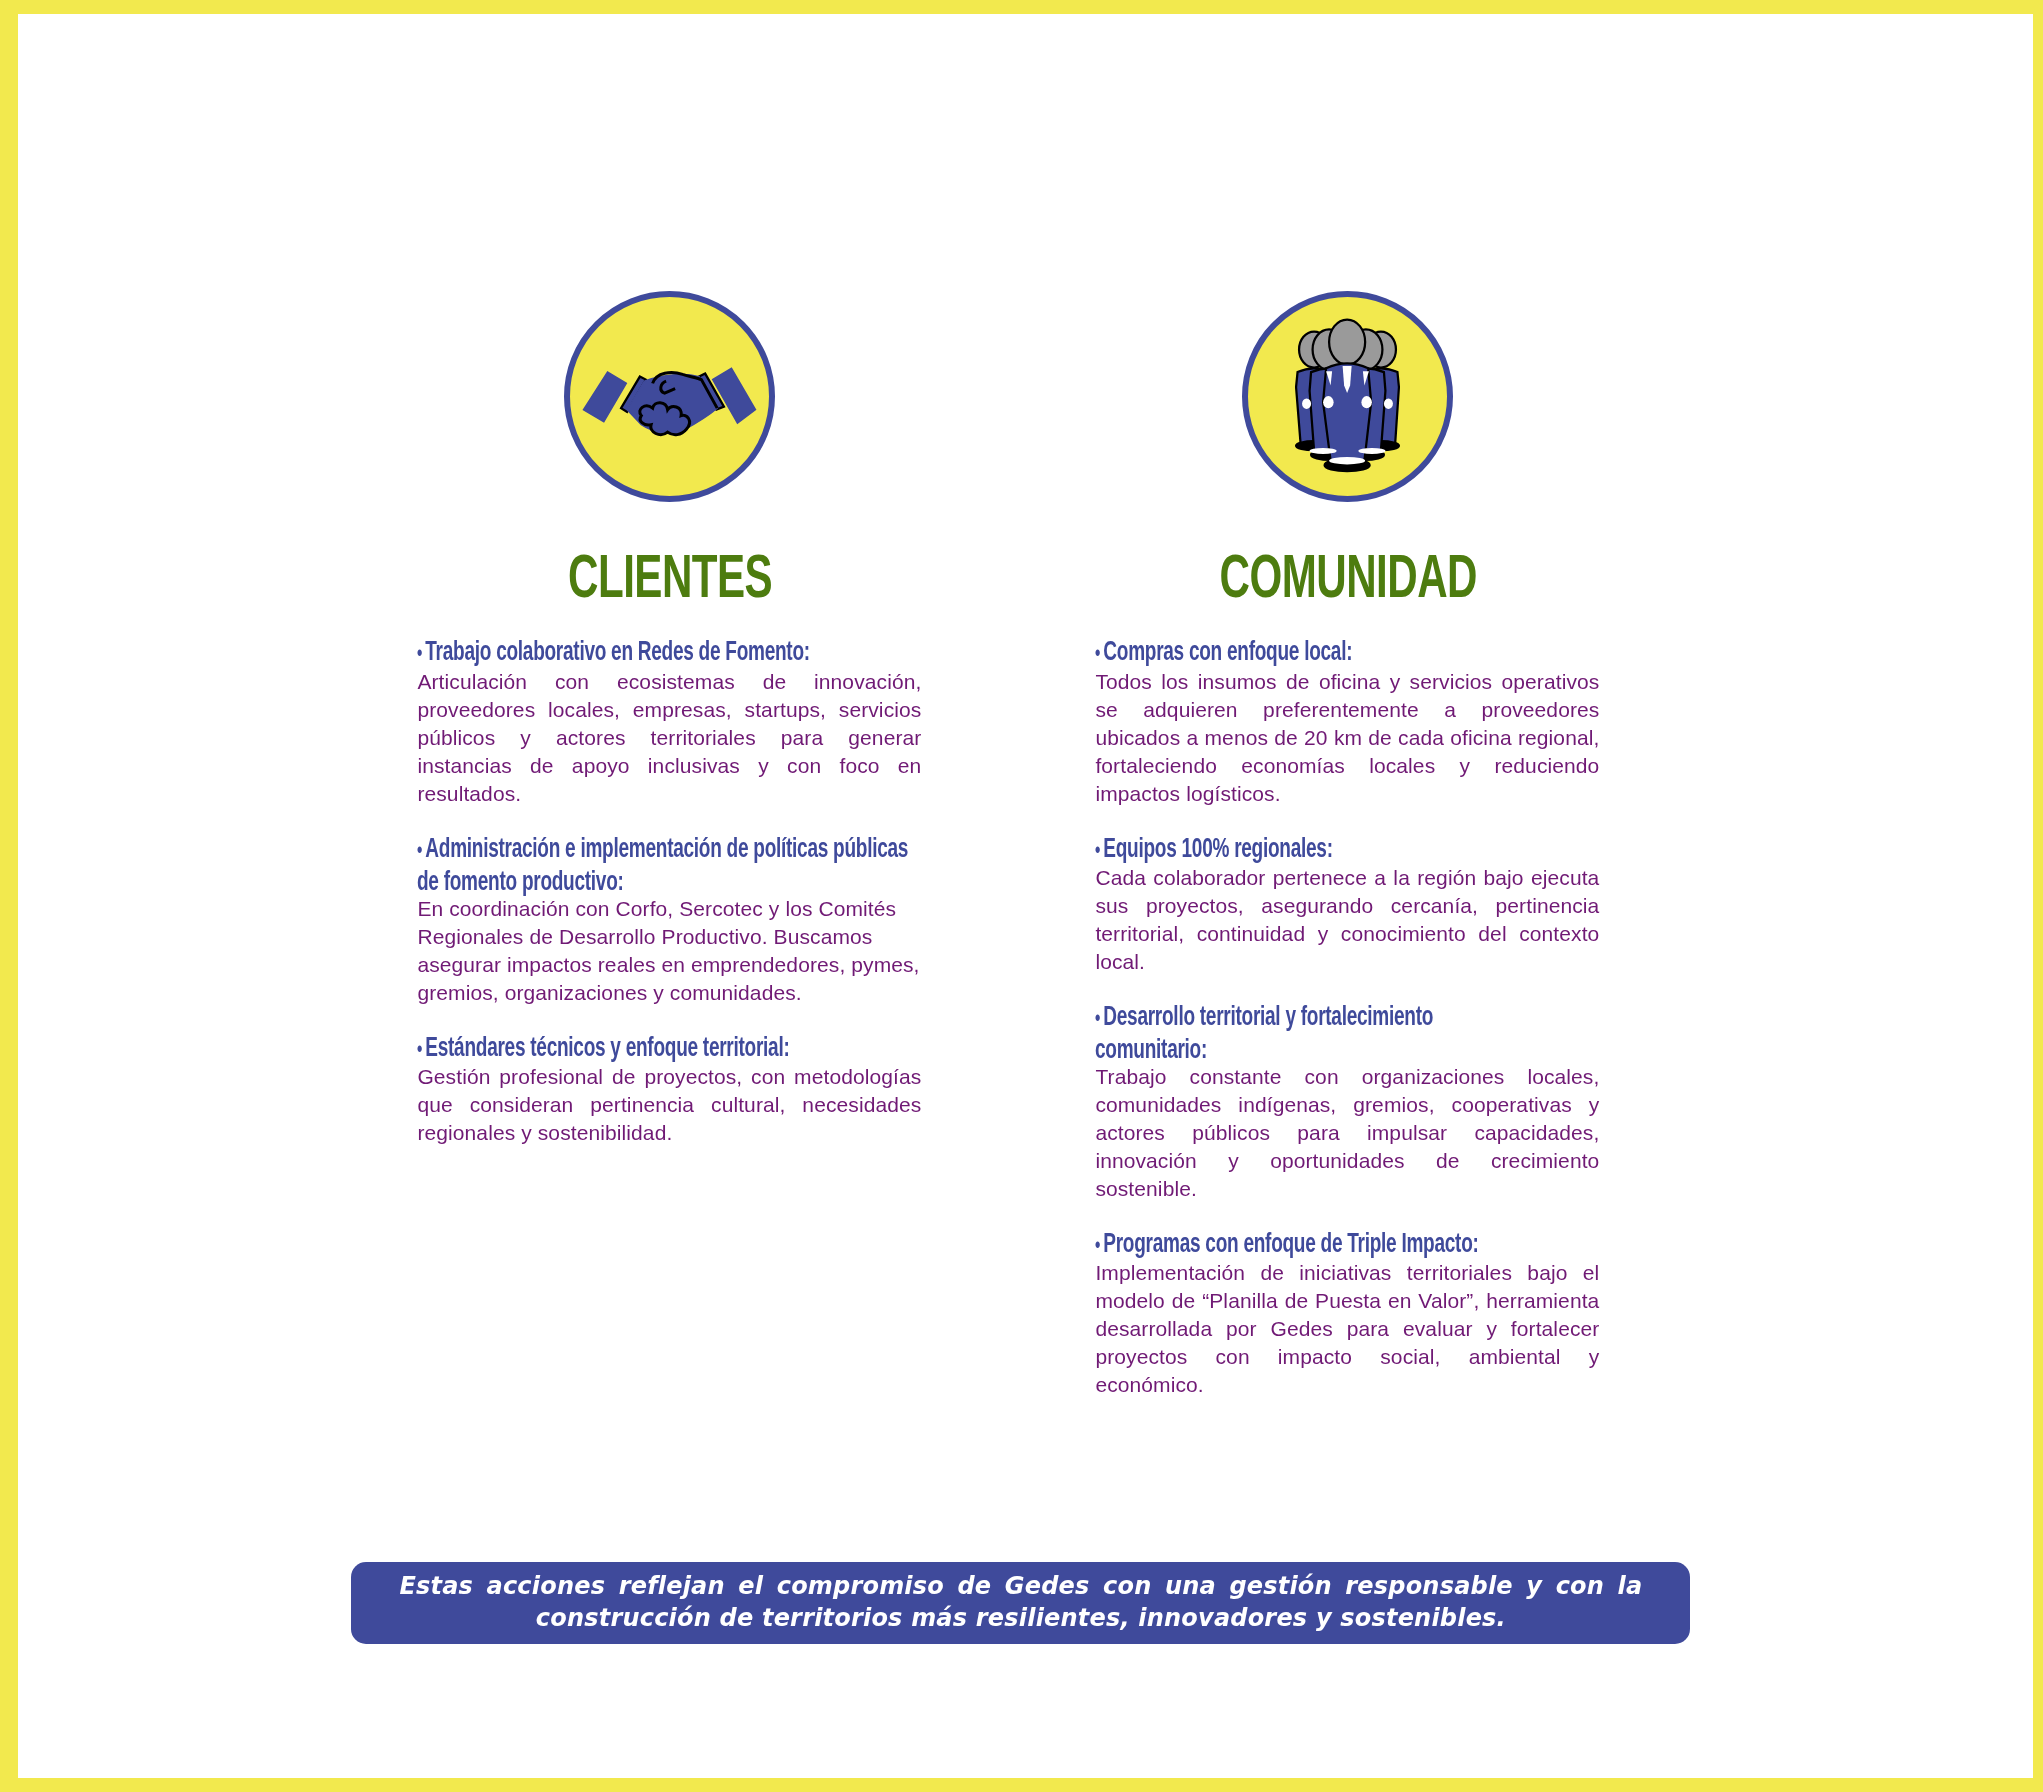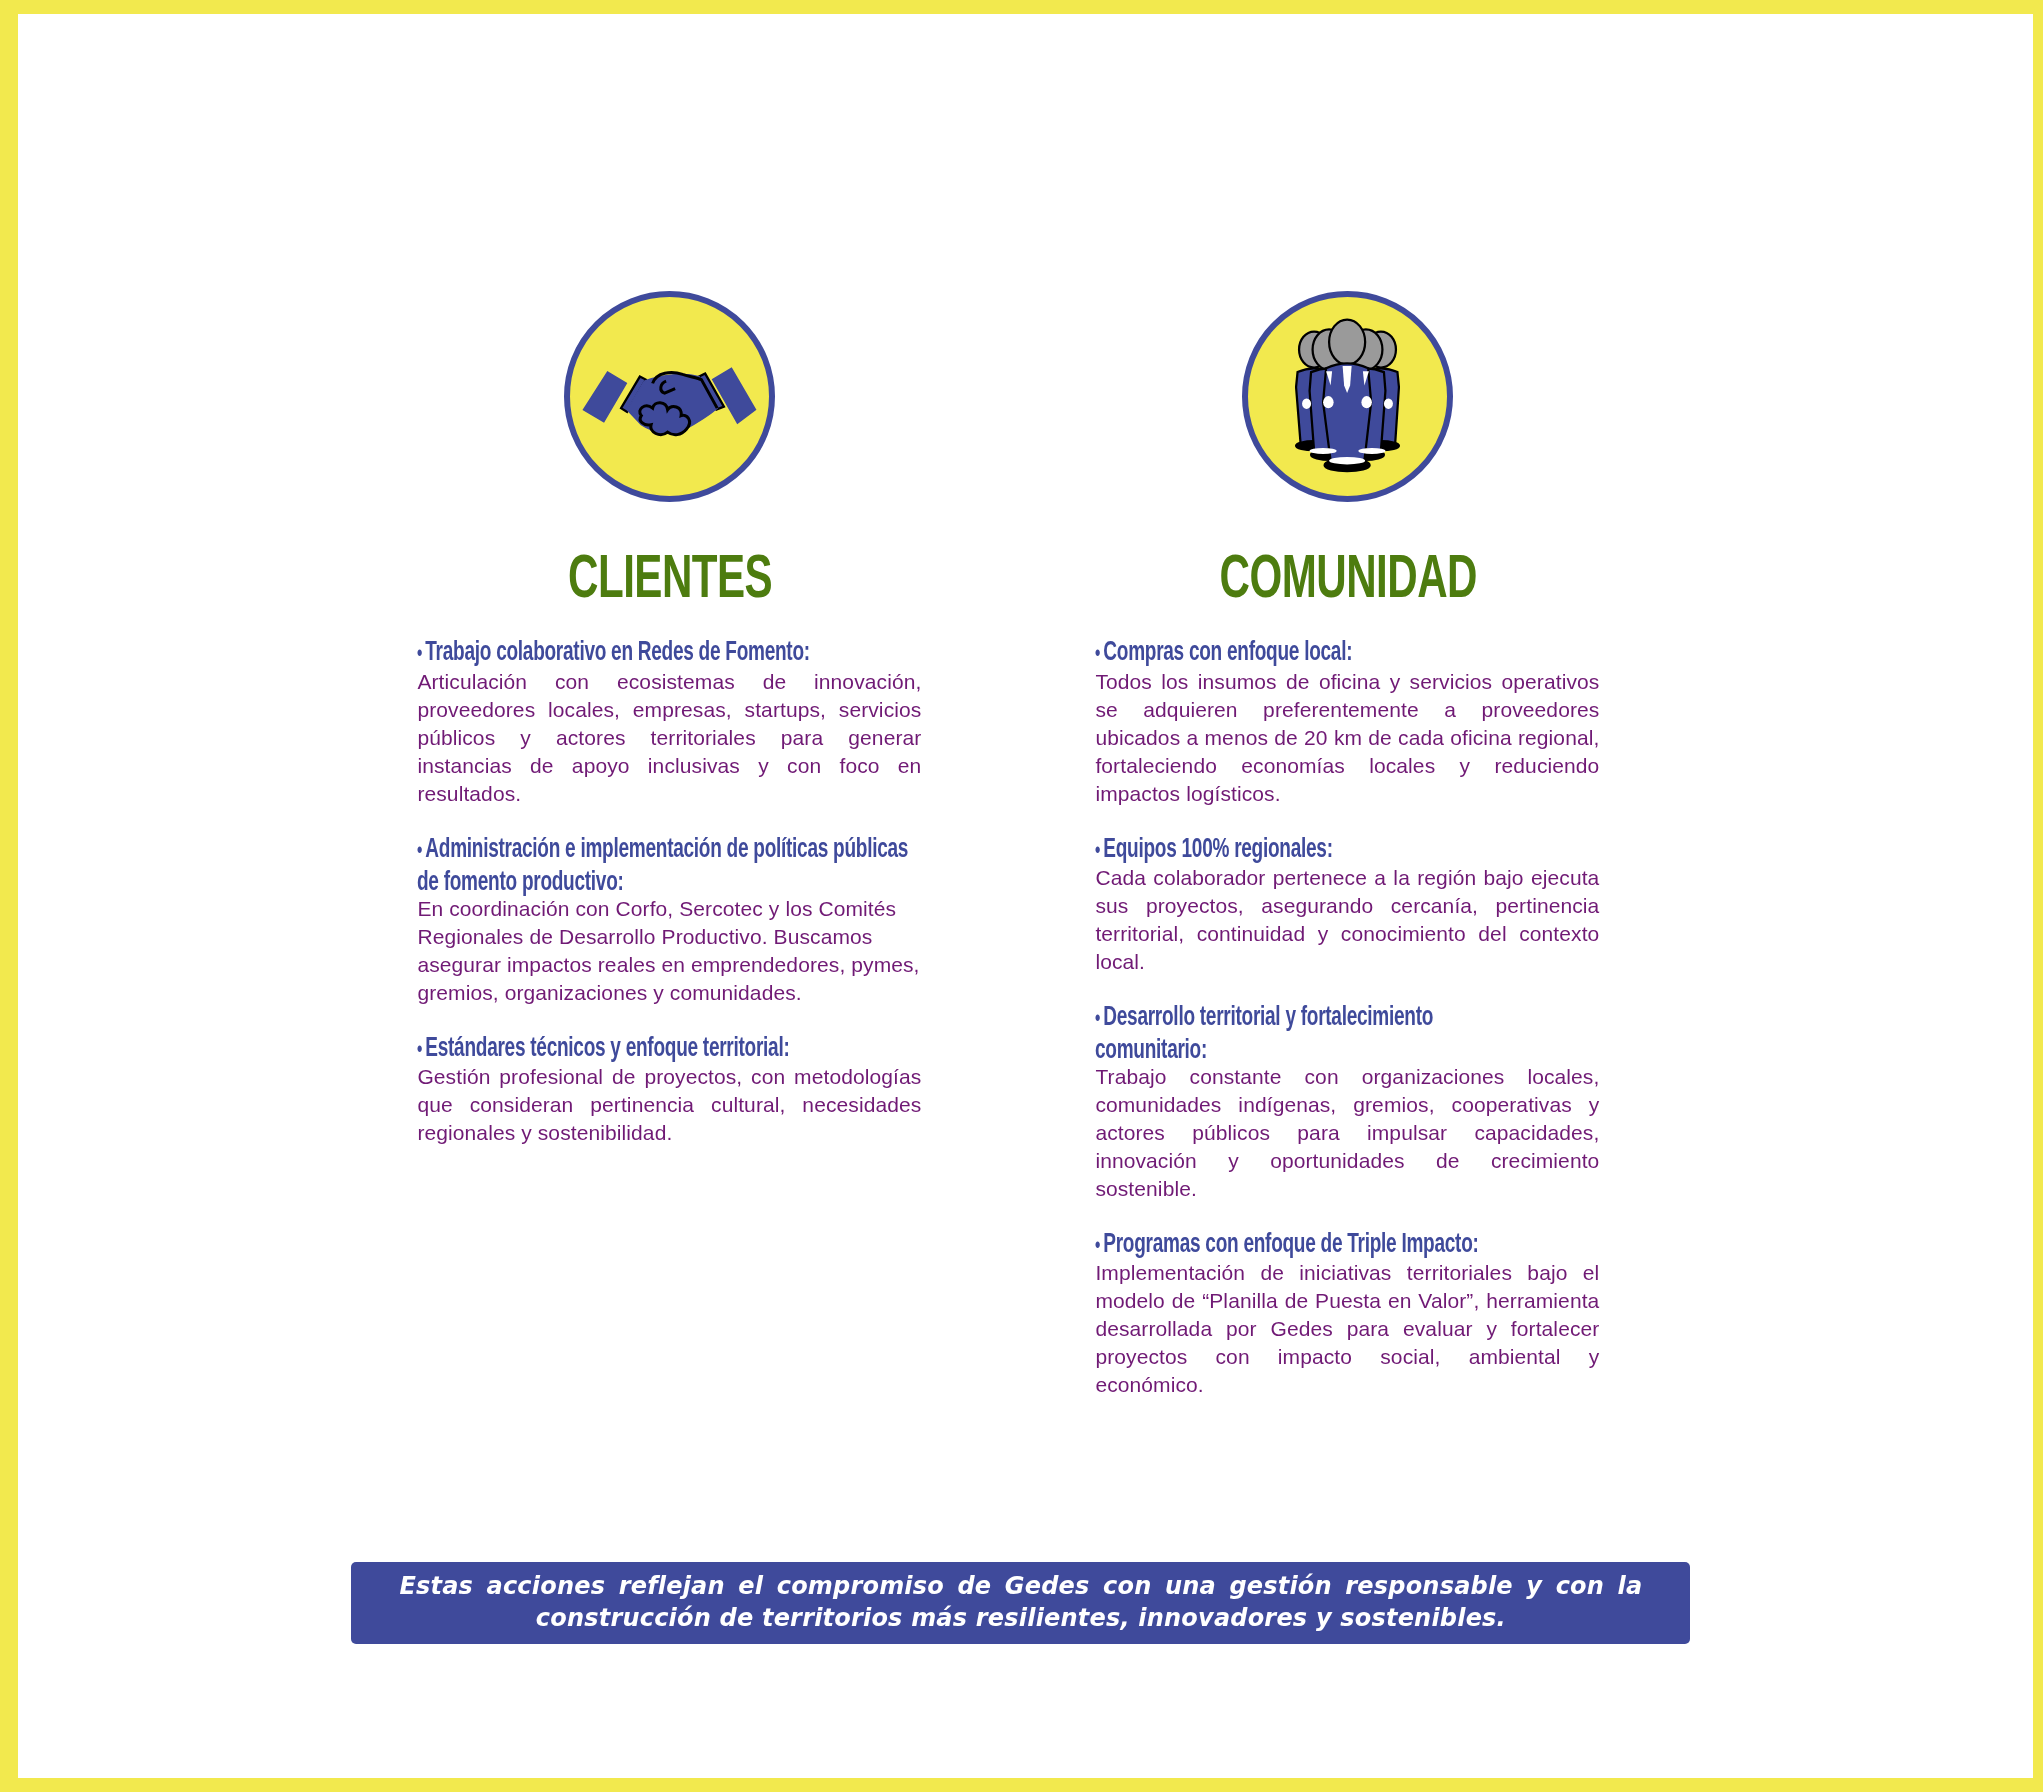--- a/index.html
+++ b/index.html
@@ -66,21 +66,21 @@
     text-align: justify;
     letter-spacing: 0.1px;
   }
   .sec-body.ragged { text-align: left; }
   .banner {
     position: absolute;
     left: 333px; top: 1548px;
     width: 1339px; height: 82px;
     box-sizing: border-box;
     background: #3f4a9b;
-    border-radius: 5px;
+    border-radius: 15px;
     padding: 7.2px 48px 0 48px;
   }
   .banner-text {
     color: #ffffff;
     font-family: "DejaVu Sans", sans-serif;
     font-style: italic;
     font-weight: bold;
     font-size: 24px;
     line-height: 32px;
     text-align: justify;

